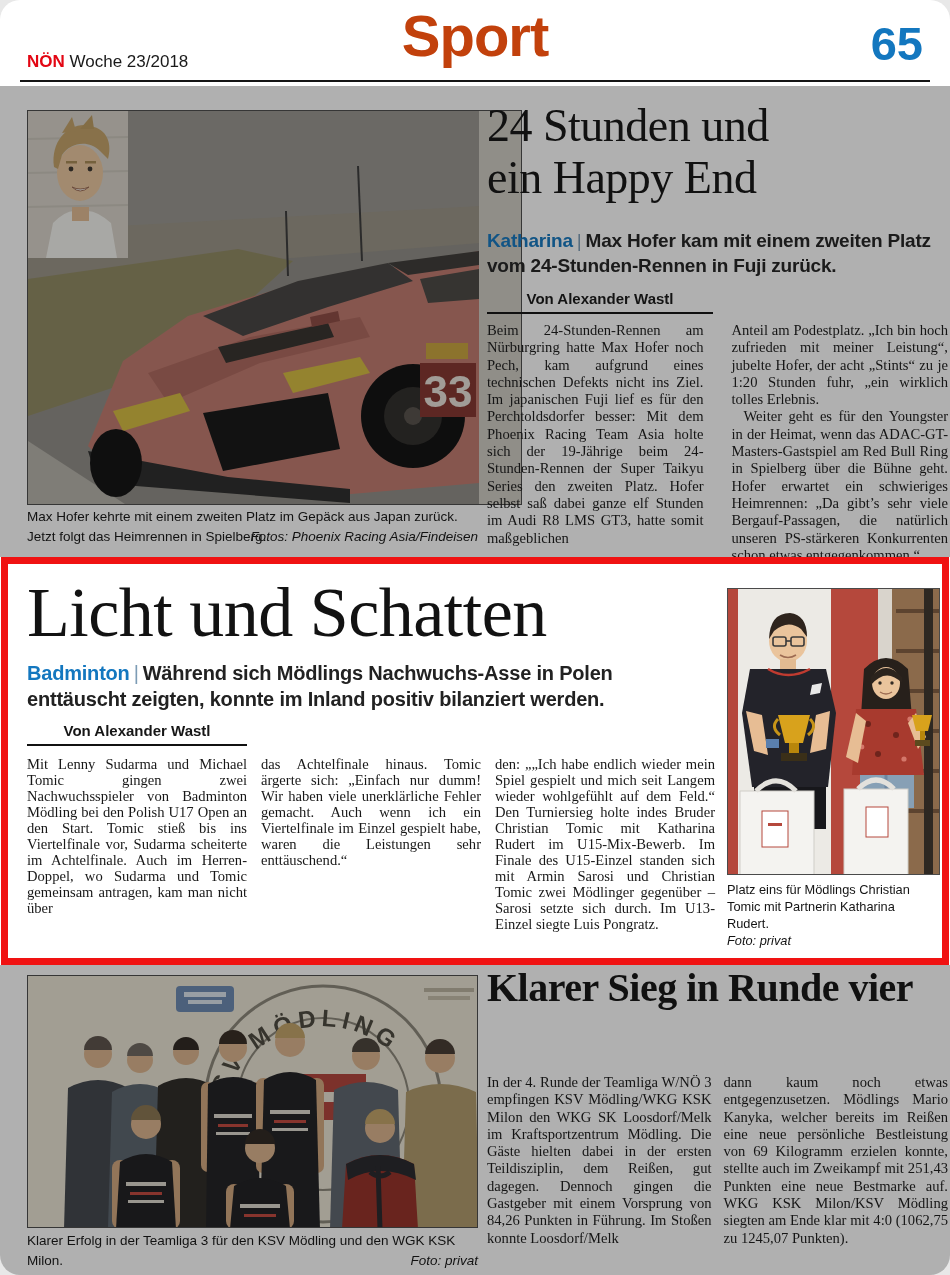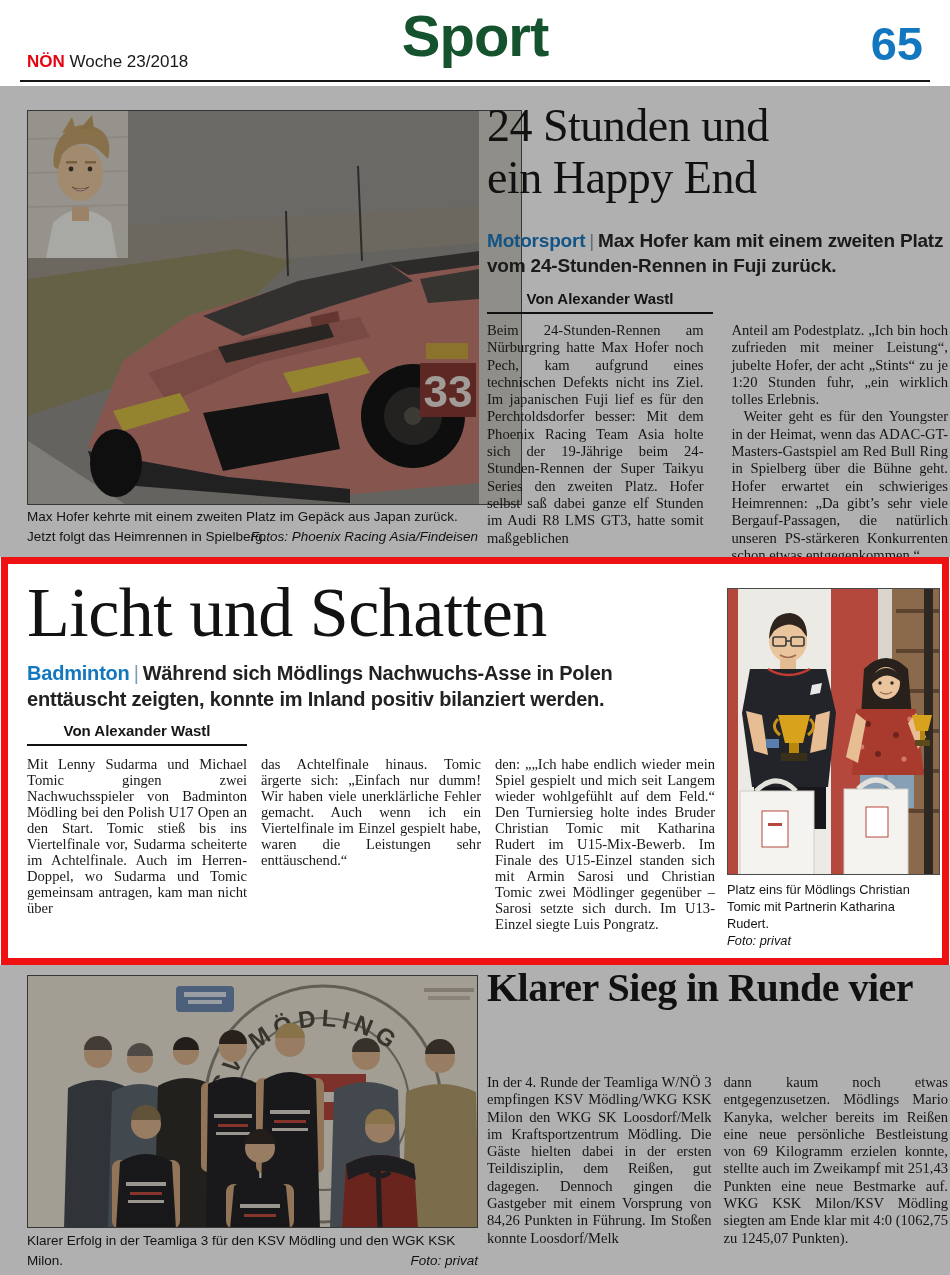--- a/index.html
+++ b/index.html
@@ -1,26 +1,26 @@
 <!DOCTYPE html>
 <html><head>
 <meta charset="utf-8">
 <style>
   * { margin:0; padding:0; box-sizing:border-box; }
   html,body { background:#e8e8e8; }
   #page {
     position:relative; width:950px; height:1275px; background:#ffffff;
-    overflow:hidden; font-family:"Liberation Sans", sans-serif; margin:0 auto;
+    overflow:hidden; font-family:"Liberation Sans", sans-serif; margin:0 auto;border-radius:20px;
   }
   
   .masthead-left { position:absolute; left:27px; top:52px; font-size:17px; color:#1a1a1a; }
   .brand { color:#e30613; font-weight:bold; }
   .issue { font-weight:400; }
   .section-title { position:absolute; left:0; right:0; top:2px; text-align:center;
-    font-size:58px; font-weight:bold; color:#14532d; letter-spacing:-1px; }
+    font-size:58px; font-weight:bold; color:#c2410c; letter-spacing:-1px; }
   .page-number { position:absolute; right:27px; top:16px; font-size:47px; font-weight:600; color:#1377bf; }
   .header-rule { position:absolute; left:20px; right:20px; top:80px; height:2px; background:#161616; }
 
   
   .headline { font-family:"Liberation Serif", serif; font-weight:400; color:#121212; letter-spacing:-0.5px; }
   .kicker-line { font-weight:bold; font-size:19px; line-height:25px; color:#222; letter-spacing:-0.2px; }
   .kicker-label { color:#1377bf; }
   .kicker-sep { color:#7d9cb5; padding:0 4px; font-weight:400; }
   .byline { font-weight:bold; font-size:15px; color:#161616; padding-bottom:5px;
     border-bottom:2.5px solid #111;text-align:center; }
@@ -133,21 +133,21 @@
   <div class="caption" id="ms-caption">
     <span>Max Hofer kehrte mit einem zweiten Platz im Gepäck aus Japan zurück. Jetzt folgt das Heimrennen in Spielberg.</span>
     <span class="credit-abs">Fotos: Phoenix Racing Asia/Findeisen</span>
   </div>
 
   <div class="headline" id="ms-headline">
     <div>24 Stunden und</div>
     <div>ein Happy End</div>
   </div>
   <div class="kicker-line" id="ms-kicker">
-    <span class="kicker-label">Motorsport</span><span class="kicker-sep">|</span><span>Max Hofer kam mit einem zweiten Platz vom 24-Stunden-Rennen in Fuji zurück.</span>
+    <span class="kicker-label">Katharina</span><span class="kicker-sep">|</span><span>Max Hofer kam mit einem zweiten Platz vom 24-Stunden-Rennen in Fuji zurück.</span>
   </div>
   <div class="byline" id="ms-byline">Von Alexander Wastl</div>
   <div class="cols" id="ms-cols">
     <div class="col bt-lg">
       <p>Beim 24-Stunden-Rennen am Nürburgring hatte Max Hofer noch Pech, kam aufgrund eines technischen Defekts nicht ins Ziel. Im japanischen Fuji lief es für den Perchtoldsdorfer besser: Mit dem Phoenix Racing Team Asia holte sich der 19-Jährige beim 24-Stunden-Rennen der Super Taikyu Series den zweiten Platz. Hofer selbst saß dabei ganze elf Stunden im Audi R8 LMS GT3, hatte somit maßgeblichen</p>
     </div>
     <div class="col bt-lg">
       <p>Anteil am Podestplatz. „Ich bin hoch zufrieden mit meiner Leistung“, jubelte Hofer, der acht „Stints“ zu je 1:20 Stunden fuhr, „ein wirklich tolles Erlebnis.</p>
       <p class="p-indent">Weiter geht es für den Youngster in der Heimat, wenn das ADAC-GT-Masters-Gastspiel am Red Bull Ring in Spielberg über die Bühne geht. Hofer erwartet ein schwieriges Heimrennen: „Da gibt’s sehr viele Bergauf-Passagen, die natürlich unseren PS-stärkeren Konkurrenten schon etwas entgegenkommen.“</p>
     </div>

